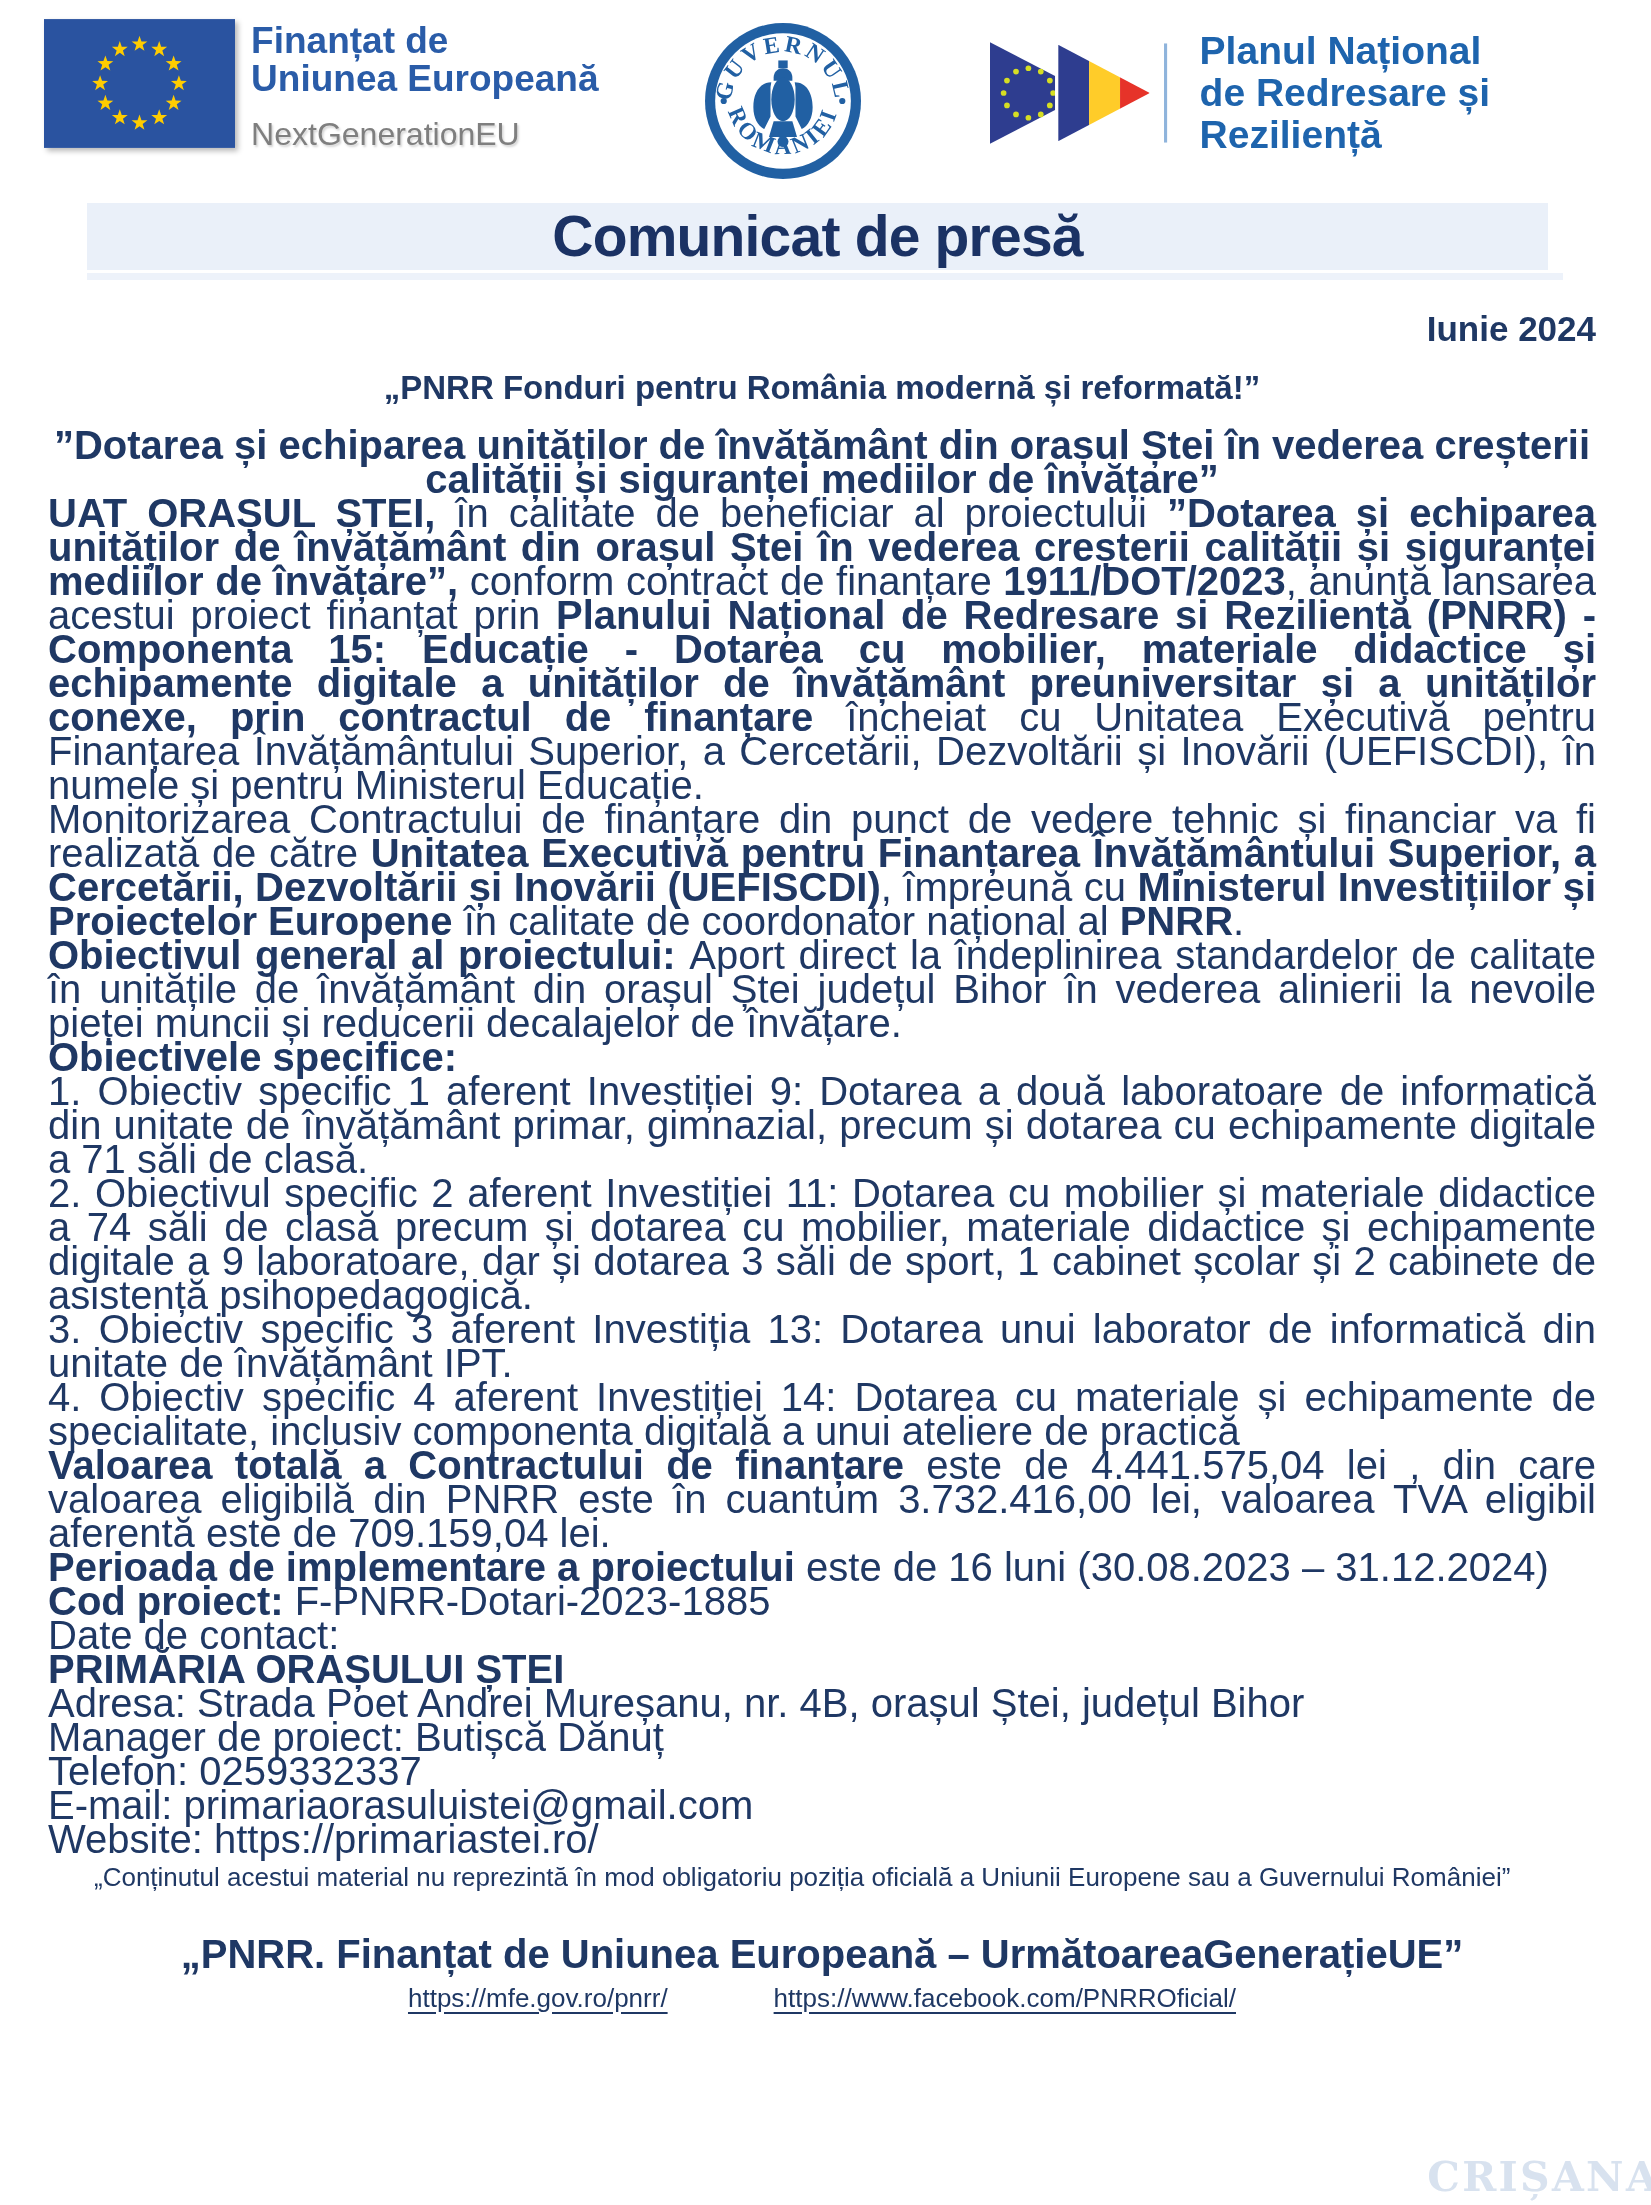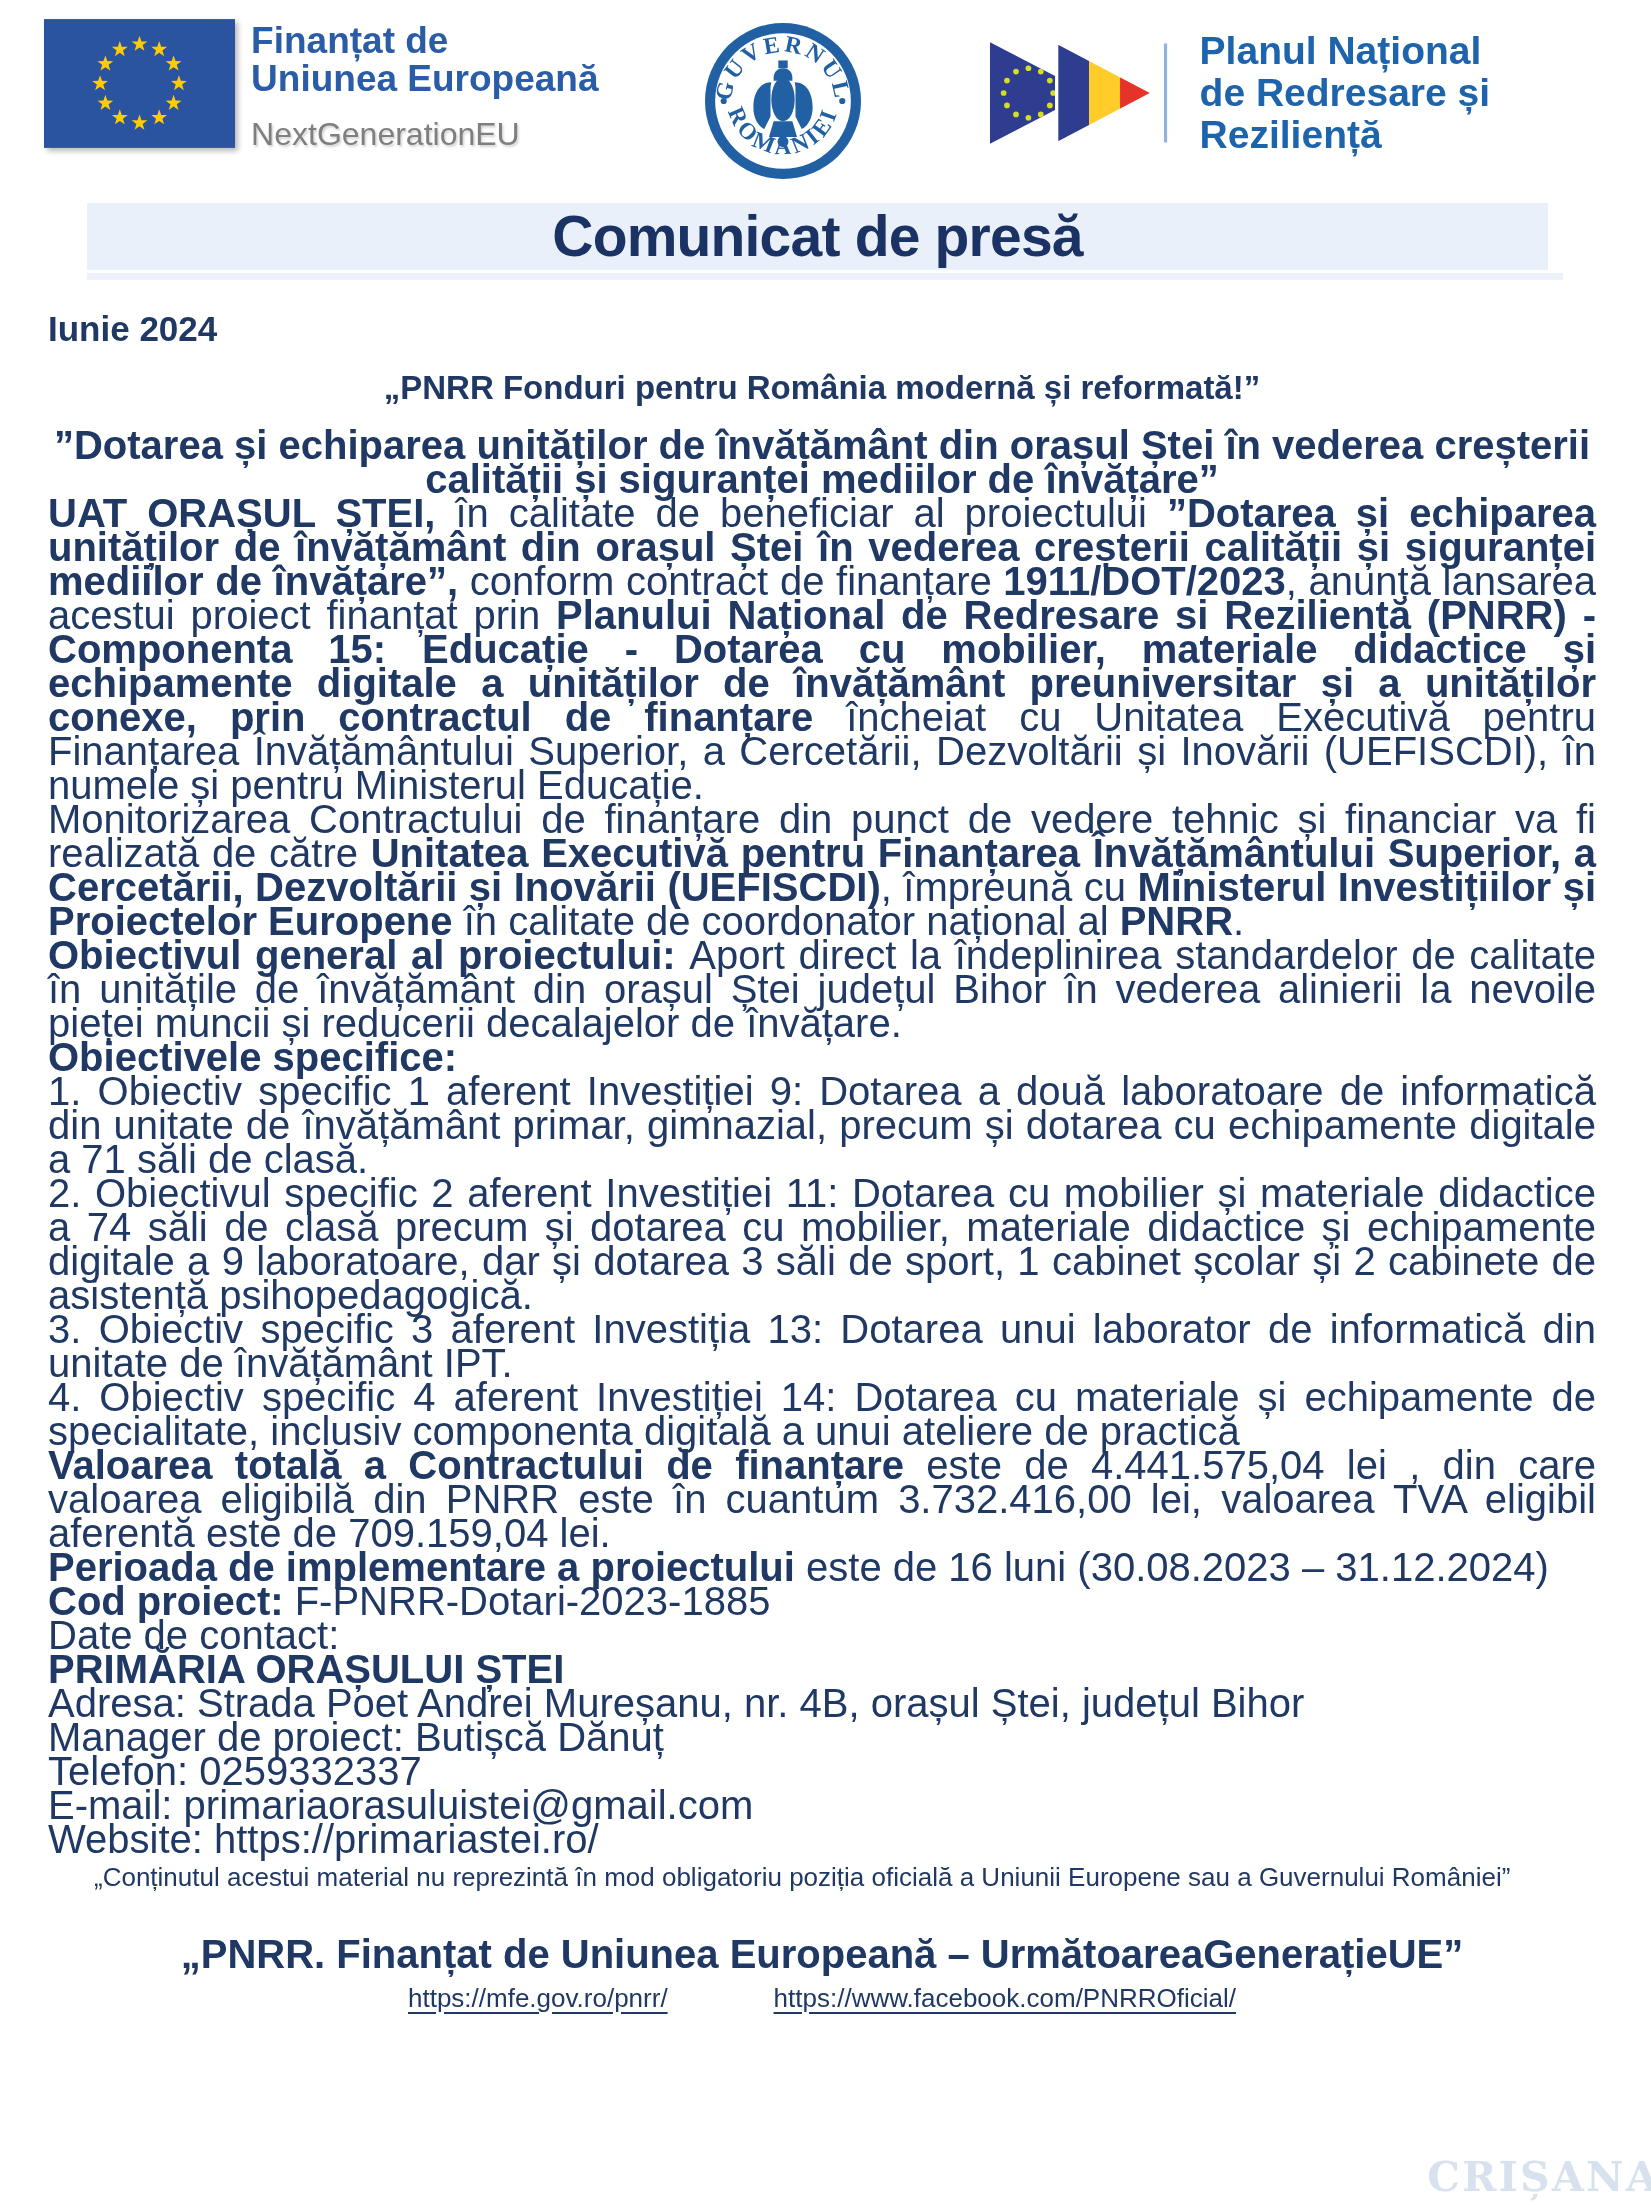--- a/index.html
+++ b/index.html
@@ -26,21 +26,21 @@
   .pnrr-text{color:#1E64AD;font-weight:700;font-size:39px;line-height:42px;letter-spacing:0px;}
   
   .title-bar{
     margin-left:39px;margin-right:48px;margin-top:1.5px;
     background:#EAF0F9;height:67px;
     display:flex;align-items:center;justify-content:center;
   }
   .title-bar span{font-size:57px;font-weight:700;color:#1B3264;letter-spacing:-0.8px;}
   .title-strip{margin-left:39px;margin-right:33px;margin-top:3px;height:7.6px;background:#EDF2FA;}
   
-  .date-line{margin-top:29px;text-align:left;font-size:35px;font-weight:700;}
+  .date-line{margin-top:29px;text-align:right;font-size:35px;font-weight:700;}
   .headline{margin:19.7px 0 0 0;text-align:center;font-size:33px;font-weight:700;}
   
   .body-text{margin-top:21px;}
   .para{margin:0;font-size:40px;line-height:34px;text-align:justify;}
   .para .b{font-weight:700;}
   .para.center{text-align:center;}
   .para.small{font-size:26px;line-height:42px;margin-left:46px;}
   .para.mt{margin-top:39px;}
   
   .links-row{margin-top:12px;display:flex;justify-content:center;gap:106px;}

